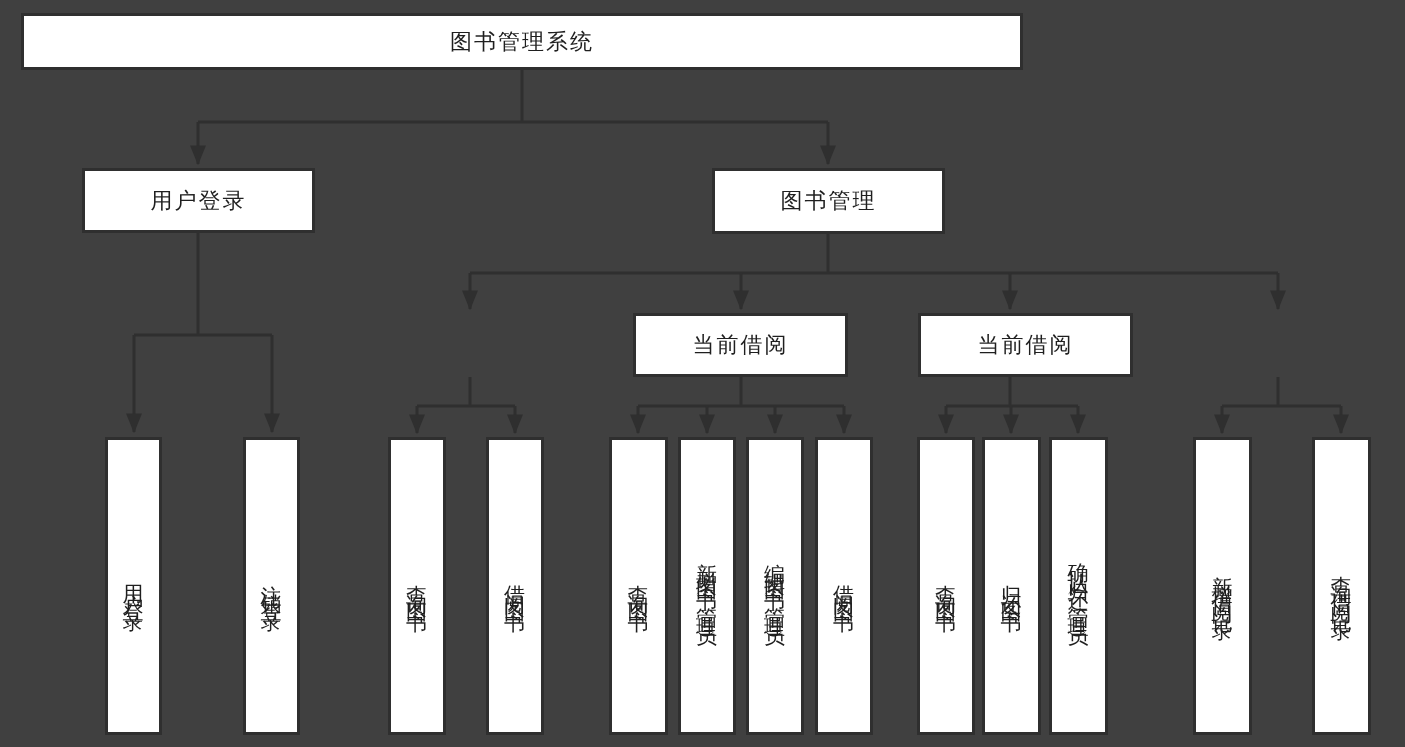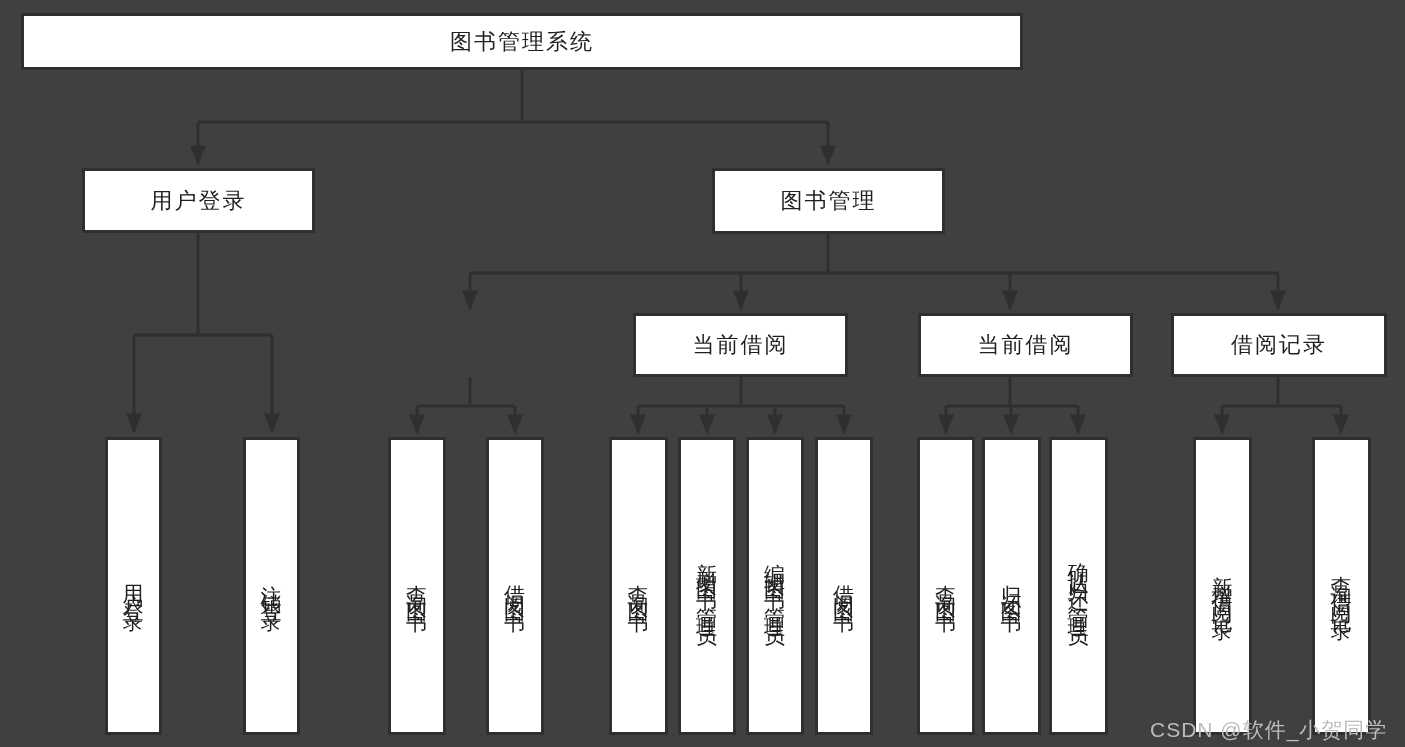--- a/index.html
+++ b/index.html
@@ -102,23 +102,20 @@
   <div class="node h" style="left:712px;top:168px;width:233px;height:66px;">
     <span class="lbl">图书管理</span>
   </div>
 
   <div class="node h" style="left:633px;top:313px;width:215px;height:64px;">
     <span class="lbl">当前借阅</span>
   </div>
   <div class="node h" style="left:918px;top:313px;width:215px;height:64px;">
     <span class="lbl">当前借阅</span>
   </div>
-  <div class="node h" style="left:1171px;top:313px;width:216px;height:64px;">
-    <span class="lbl">借阅记录</span>
-  </div>
 
   <div class="node v" style="left:105px;top:437px;width:57px;height:298px;">
     <span class="lbl">用户登录</span>
   </div>
   <div class="node v" style="left:243px;top:437px;width:57px;height:298px;">
     <span class="lbl">注销登录</span>
   </div>
 
   <div class="node v" style="left:388px;top:437px;width:58px;height:298px;">
     <span class="lbl">查询图书</span>
@@ -150,15 +147,14 @@
     <span class="lbl">确认归还（管理员）</span>
   </div>
 
   <div class="node v" style="left:1193px;top:437px;width:59px;height:298px;">
     <span class="lbl">新增借阅记录</span>
   </div>
   <div class="node v" style="left:1312px;top:437px;width:59px;height:298px;">
     <span class="lbl">查询借阅记录</span>
   </div>
 
-  <div id="watermark">CSDN @软件_小贺同学</div>
 
 </div>
 
 </body></html>

